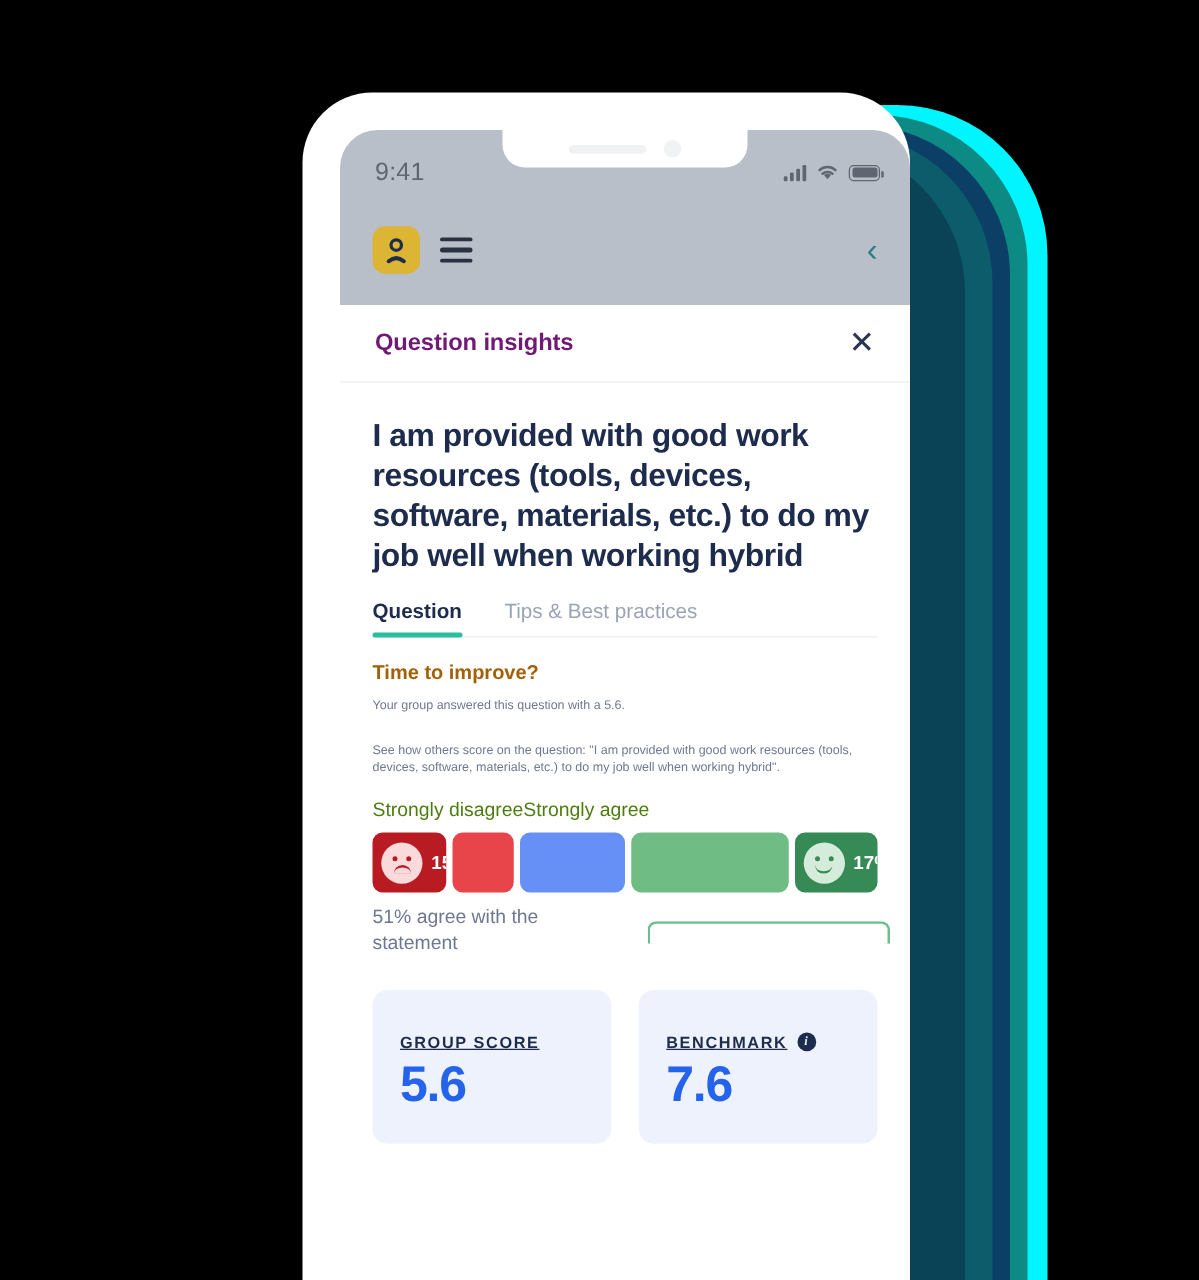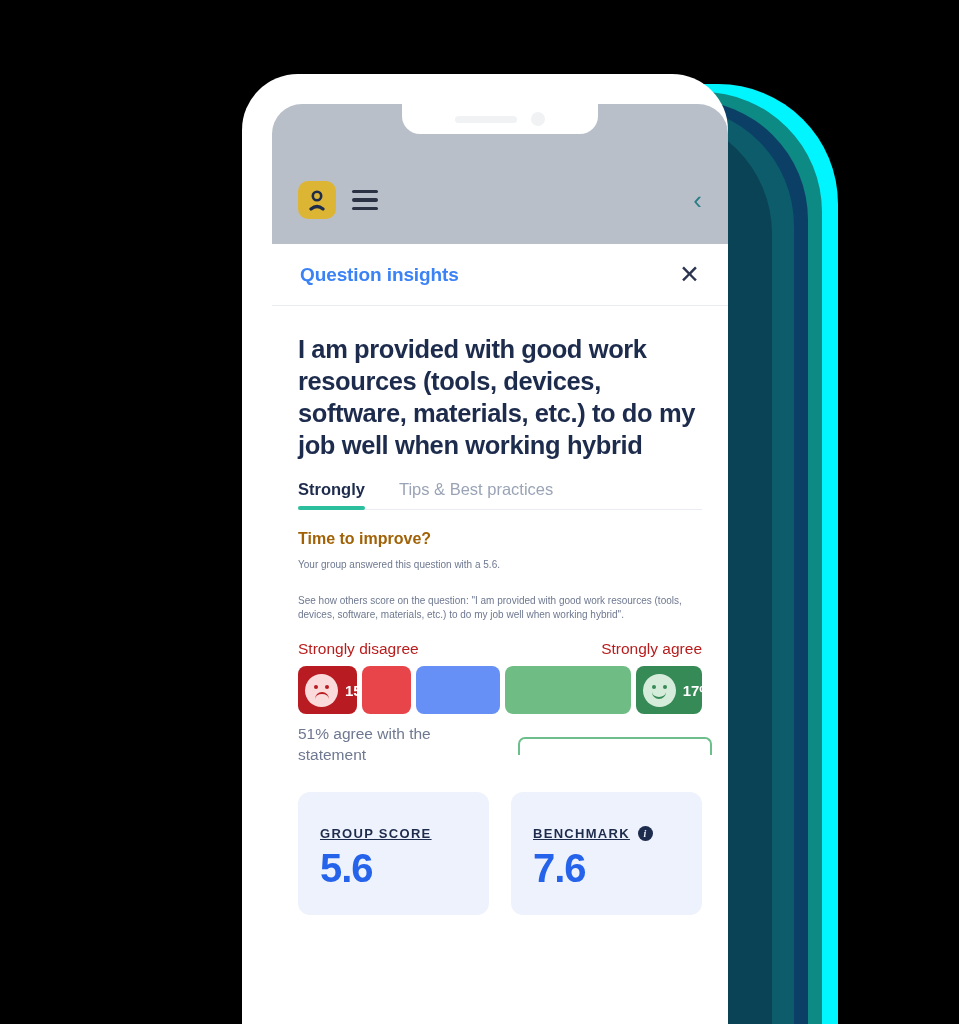--- a/index.html
+++ b/index.html
@@ -114,21 +114,21 @@
     width: 100%; height: 820px;
     background: #ffffff;
     overflow: hidden;
   }
   #sheet-header {
     height: 62px;
     display: flex; align-items: center; justify-content: space-between;
     padding: 0 28px;
     border-bottom: 1px solid #e9edf2;
   }
-  #sheet-title { font-size: 19px; font-weight: 700; color: #3b82f6; letter-spacing: -0.1px; }
+  #sheet-title { font-size: 19px; font-weight: 700; color: #701a75; letter-spacing: -0.1px; }
   #close-x { font-size: 25px; color: #2b3550; line-height: 1; font-weight: 300; cursor: pointer; }
 
   #body { padding: 28px 26px 18px 26px; }
 
   #question {
     font-size: 25.5px; line-height: 1.25; font-weight: 700;
     color: #1d2b4c; letter-spacing: -0.4px;
     margin-bottom: 18px;
   }
 
@@ -147,22 +147,22 @@
     height: 3.5px; background: #2bbf9e; border-radius: 2px;
   }
 
   .sec-title { font-size: 16px; font-weight: 700; color: #a16207; margin-bottom: 10px; }
   .sec-body  { font-size: 10px; line-height: 1.42; color: #6e7890; }
   .gap-lg { height: 22px; }
   .gap-md { height: 18px; }
 
   
   #chart-labels {
-    display: flex; justify-content: space-between;
-    font-size: 15.5px; color: #b91c1c; margin-bottom: 8px;
+    display: flex; justify-content: flex-start;
+    font-size: 15.5px; color: #4d7c0f; margin-bottom: 8px;
   }
   #bars { display: flex; gap: 5px; height: 48px; }
   .bar {
     border-radius: 8px;
     display: flex; align-items: center;
     padding-left: 7px; gap: 7px;
     overflow: hidden;
   }
   .face {
     width: 33px; height: 33px; border-radius: 50%;
@@ -222,20 +222,39 @@
   <div id="phone">
     <div id="screen">
 
       <div id="notch">
         <div class="speaker-slot"></div>
         <div class="camera-dot"></div>
       </div>
 
       <div id="chrome">
 
+        <div id="statusbar">
+          <div id="clock">9:41</div>
+          <div id="status-icons">
+            <span class="sig-bars">
+              <i></i>
+                <i></i>
+                <i></i>
+                <i></i>
+            </span>
+            <svg width="18" height="14" viewBox="0 0 18 14">
+              <path d="M9 12.4 L6.2 8.9 A4.6 4.6 0 0 1 11.8 8.9 Z" fill="#5f6672"></path>
+              <path d="M2.6 5.1 A9.6 9.6 0 0 1 15.4 5.1" stroke="#5f6672" stroke-width="2" fill="none" stroke-linecap="round"></path>
+              <path d="M5 8 A6.2 6.2 0 0 1 13 8" stroke="#5f6672" stroke-width="2" fill="none" stroke-linecap="round"></path>
+            </svg>
+            <span class="batt">
+                <span></span>
+              </span>
+          </div>
+        </div>
 
         <div id="appbar">
           <div id="brand-tile">
             <svg width="20" height="22" viewBox="0 0 20 22">
               <circle cx="10" cy="7" r="4.2" fill="none" stroke="#1d2b4c" stroke-width="2.6"></circle>
               <path d="M4 20 q6 -5 12 0" stroke="#1d2b4c" stroke-width="3.2" fill="none" stroke-linecap="round"></path>
             </svg>
           </div>
           <div id="hamburger">
             <span></span>
@@ -251,21 +270,21 @@
         <div id="sheet-header">
           <div id="sheet-title">Question insights</div>
           <div id="close-x">✕</div>
         </div>
 
         <div id="body">
 
           <div id="question">I am provided with good work resources (tools, devices, software, materials, etc.) to do my job well when working hybrid</div>
 
           <div id="tabs">
-            <div class="tab active">Strongly</div>
+            <div class="tab active">Question</div>
             <div class="tab">Tips &amp; Best practices</div>
           </div>
 
           <div>
             <div class="sec-title">Time to improve?</div>
             <div class="sec-body">Your group answered this question with a 5.6.</div>
           </div>
 
           <div class="gap-lg"></div>
 

